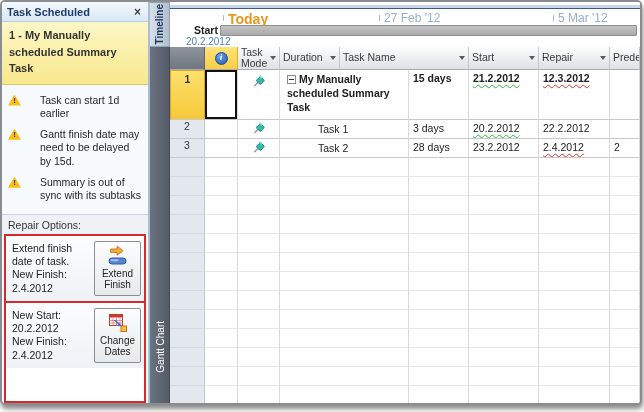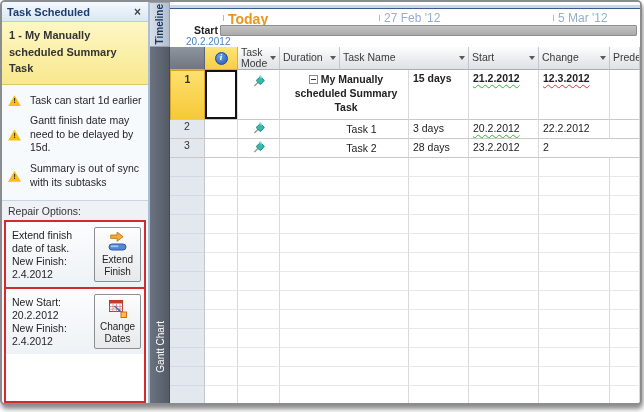--- a/index.html
+++ b/index.html
@@ -12,21 +12,21 @@
   }
   
   .inspector { width:148px; flex:none; background:#f7fafc; border-right:2px solid #aabfd6; display:flex; flex-direction:column; font-size:10.5px; color:#1f1f1f; }
   .insp-header { height:20px; flex:none; display:flex; align-items:center; padding:0 5px;
     background:linear-gradient(#f4f9fd,#d9e7f4); border-bottom:1px solid #b9cde0; }
   .insp-title { font-weight:bold; font-size:11px; color:#1f3c6e; flex:1; }
   .insp-close { color:#444; font-size:12px; font-weight:bold; line-height:1; cursor:default; padding:0 2px; }
   .insp-task-title { flex:none; padding:5px 7px 7px 7px; font-weight:bold; font-size:11px; line-height:1.5; color:#333;
     background:linear-gradient(#fdf7c6,#f8e88d); border-bottom:1px solid #dcc963; }
   .warnings { padding:9px 6px 4px 6px; }
-  .warn-item { display:flex; gap:9px; margin-bottom:7px; line-height:1.3;align-items:center; }
+  .warn-item { display:flex; gap:19px; margin-bottom:7px; line-height:1.3; }
   .warn-ic { width:13px; height:11px; flex:none; position:relative; margin-top:1px;
     background:#f9be14; clip-path:polygon(50% 0,100% 100%,0 100%); }
   .warn-ic::after { content:"!"; position:absolute; left:0; right:0; top:1px; text-align:center; font-size:8px; font-weight:900; color:#4a3405; }
   .warn-text { flex:1; }
   .repair-label { padding:4px 6px 3px 6px; border-top:1px solid #c8d4e0; background:#eef2f7; color:#333; }
   .repair-box { margin:0 2px; border:2px solid #d22b2b; background:#fff; flex:1; }
   .repair-sec { display:flex; align-items:center; gap:3px; padding:5px 3px 5px 6px;
     background:linear-gradient(#fcfdfe,#eef2f6); }
   .repair-sec + .repair-sec { border-top:2px solid #d22b2b; }
   .r-text { width:90px; flex:1; line-height:1.25; color:#1f1f1f; }
@@ -74,21 +74,21 @@
   .trow .c { border-bottom:1px solid #c9c9c9; }
   .trow .c-num { background:#e3e8ef; text-align:center; color:#333; border-right:1px solid #c3c9d2; }
   .row1 { height:50px; font-weight:bold; }
   .row1 .c { padding-top:2px; }
   .row1 .c-num { background:linear-gradient(#fde06e,#f6c838); border:1px solid #d8a526; border-bottom:1px solid #c9c9c9; }
   .sel { box-shadow:inset 0 0 0 2px #111; background:#fff; }
   .row2,.row3 { height:19px; }
   .c-mode { display:flex; justify-content:center; }
   .row1 .c-mode svg { margin-top:3px; }
   .row2 .c-mode svg, .row3 .c-mode svg { margin-top:2px; }
-  .namecell { padding:2px 3px 0 7px; line-height:1.35;text-align:center; }
+  .namecell { padding:2px 3px 0 7px; line-height:1.35; }
   .row2 .namecell, .row3 .namecell { padding-left:38px; padding-top:2px; }
   .minusbox { display:inline-block; width:9px; height:9px; border:1px solid #8a8a8a; background:#fff; vertical-align:-1px; margin-right:3px; position:relative; }
   .minusbox::after { content:""; position:absolute; left:1px; right:1px; top:3px; border-top:1px solid #333; }
   .valcell { padding:2px 4px 8px 4px; white-space:nowrap; }
   .row2 .valcell, .row3 .valcell { padding-top:2px; }
   .wavy-g { text-decoration:underline; text-decoration-style:wavy; text-decoration-color:#2db82d; text-decoration-thickness:1px; text-underline-offset:2px; }
   .wavy-r { text-decoration:underline; text-decoration-style:wavy; text-decoration-color:#e03131; text-decoration-thickness:1px; text-underline-offset:2px; }
   .erow { height:19px; }
   .erow .c { border-bottom:1px solid #e7e7e7; height:100%; }
   .erow .c-num { background:#e3e8ef; border-bottom:1px solid #d3d9e2; border-right:1px solid #c3c9d2; }
@@ -199,21 +199,21 @@
         </div>
         <div class="c c-name">
           <span>Task Name</span>
           <span class="dd"></span>
         </div>
         <div class="c c-start">
           <span>Start</span>
           <span class="dd"></span>
         </div>
         <div class="c c-fin">
-          <span>Change</span>
+          <span>Repair</span>
           <span class="dd"></span>
         </div>
         <div class="c c-pred">
           <span style="white-space:nowrap">Predecessors</span>
         </div>
       </div>
 
       <div class="trow row1">
         <div class="c c-num">1</div>
         <div class="c c-info sel"></div>
@@ -254,20 +254,21 @@
         <div class="c c-mode">
           <svg width="13" height="13" viewBox="0 0 14 14">
             <line x1="2.5" y1="12" x2="6.5" y2="8" stroke="#8a8a8a" stroke-width="1.3"></line>
             <rect x="5.8" y="2.8" width="6.4" height="6.4" rx="1.2" fill="#35b9ae" stroke="#1b857d" transform="rotate(45 9 6)"></rect>
             <rect x="7.4" y="1" width="4" height="2.2" rx="1" fill="#7adcd4" transform="rotate(45 9.4 2.1)"></rect>
           </svg>
         </div>
         <div class="c c-name namecell"><span>Task 2</span></div>
         <div class="c c-dur valcell">28 days</div>
         <div class="c c-start valcell"><span>23.2.2012</span></div>
+        <div class="c c-fin valcell"><span class="wavy-r">2.4.2012</span></div>
         <div class="c c-pred valcell">2</div>
       </div>
 
       <div id="empty-rows">
   <div class="trow erow">
     <div class="c c-num"></div>
             <div class="c c-info"></div>
             <div class="c c-mode"></div>
     <div class="c c-name"></div>
             <div class="c c-dur"></div>

